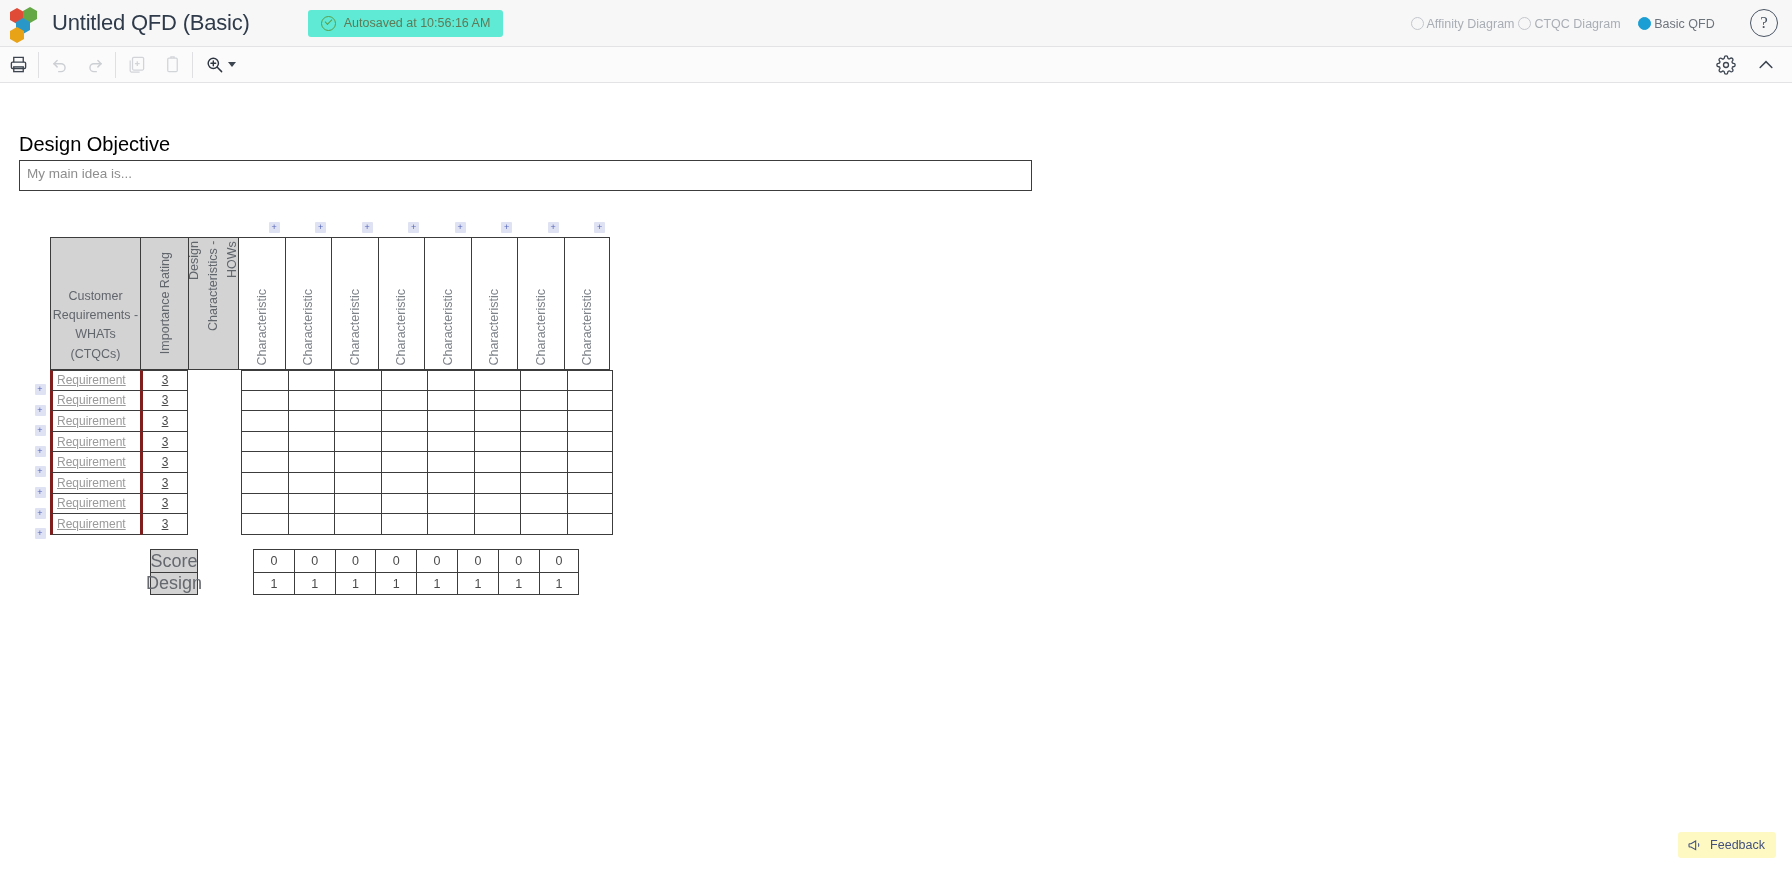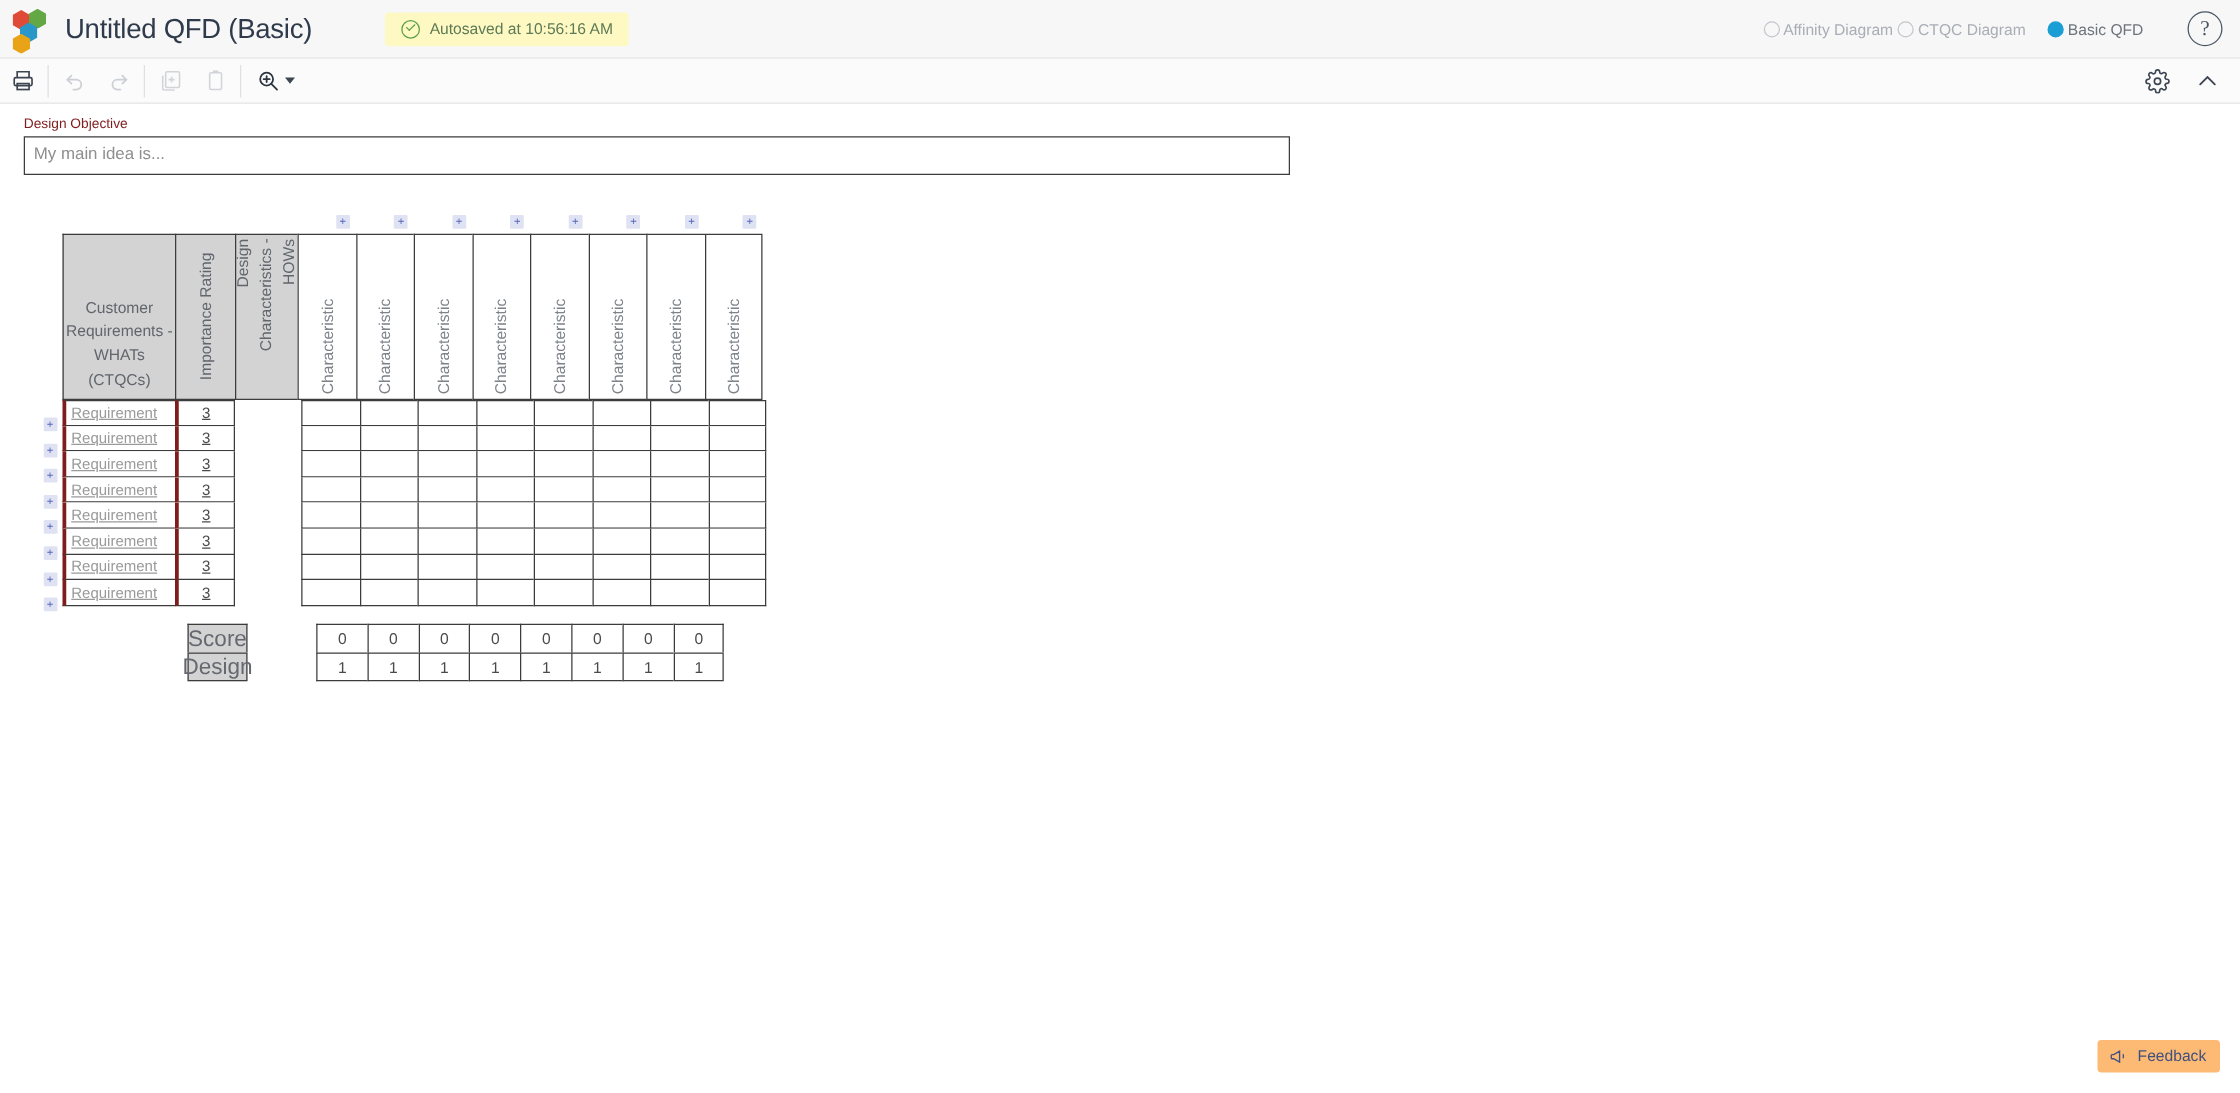--- a/index.html
+++ b/index.html
@@ -38,21 +38,21 @@
   .doc-title {
     font-size: 22px;
     color: #2f3b4a;
     margin-left: 12px;
     letter-spacing: -0.2px;
     white-space: nowrap;
   }
 
   .autosave {
     margin-left: 58px;
-    background: #fef9c3;
+    background: #5eead4;
     color: #5f7a57;
     font-size: 12.5px;
     height: 27px;
     border-radius: 3px;
     display: flex;
     align-items: center;
     gap: 8px;
     padding: 0 13px;
     white-space: nowrap;
   }
@@ -152,23 +152,24 @@
   .tb-right {
     position: absolute;
     right: 8px; top: 0;
     height: 36px;
     display: flex; align-items: center; gap: 4px;
   }
 
   
   .objective-wrap { padding: 10px 0 0 19px; }
   .objective-label {
-    font-size: 11px;
-    color: #7f1d1d;
+    font-size: 20px;
+    color: #000000;
     margin-bottom: 4px;
+    margin-top: 40px;
   }
   .objective-input {
     width: 1013px;
     height: 31px;
     border: 1px solid #3c3c3c;
     background: #fff;
     font-size: 13.5px;
     color: #8c8c8c;
     padding: 5px 7px;
     font-family: "Liberation Sans", sans-serif;
@@ -362,21 +363,21 @@
     justify-content: center;
     background: #fff;
   }
   .sum-cell:last-child { border-right: 1px solid #3c3c3c; }
   .sum-row:last-child .sum-cell { border-bottom: 1px solid #3c3c3c; }
 
   
   .feedback {
     position: absolute;
     right: 16px; bottom: 16px;
-    background: #fdba74;
+    background: #fef9c3;
     color: #41507e;
     font-size: 12.5px;
     height: 26px;
     border-radius: 3px;
     display: flex;
     align-items: center;
     gap: 7px;
     padding: 0 11px 0 9px;
     cursor: pointer;
   }

